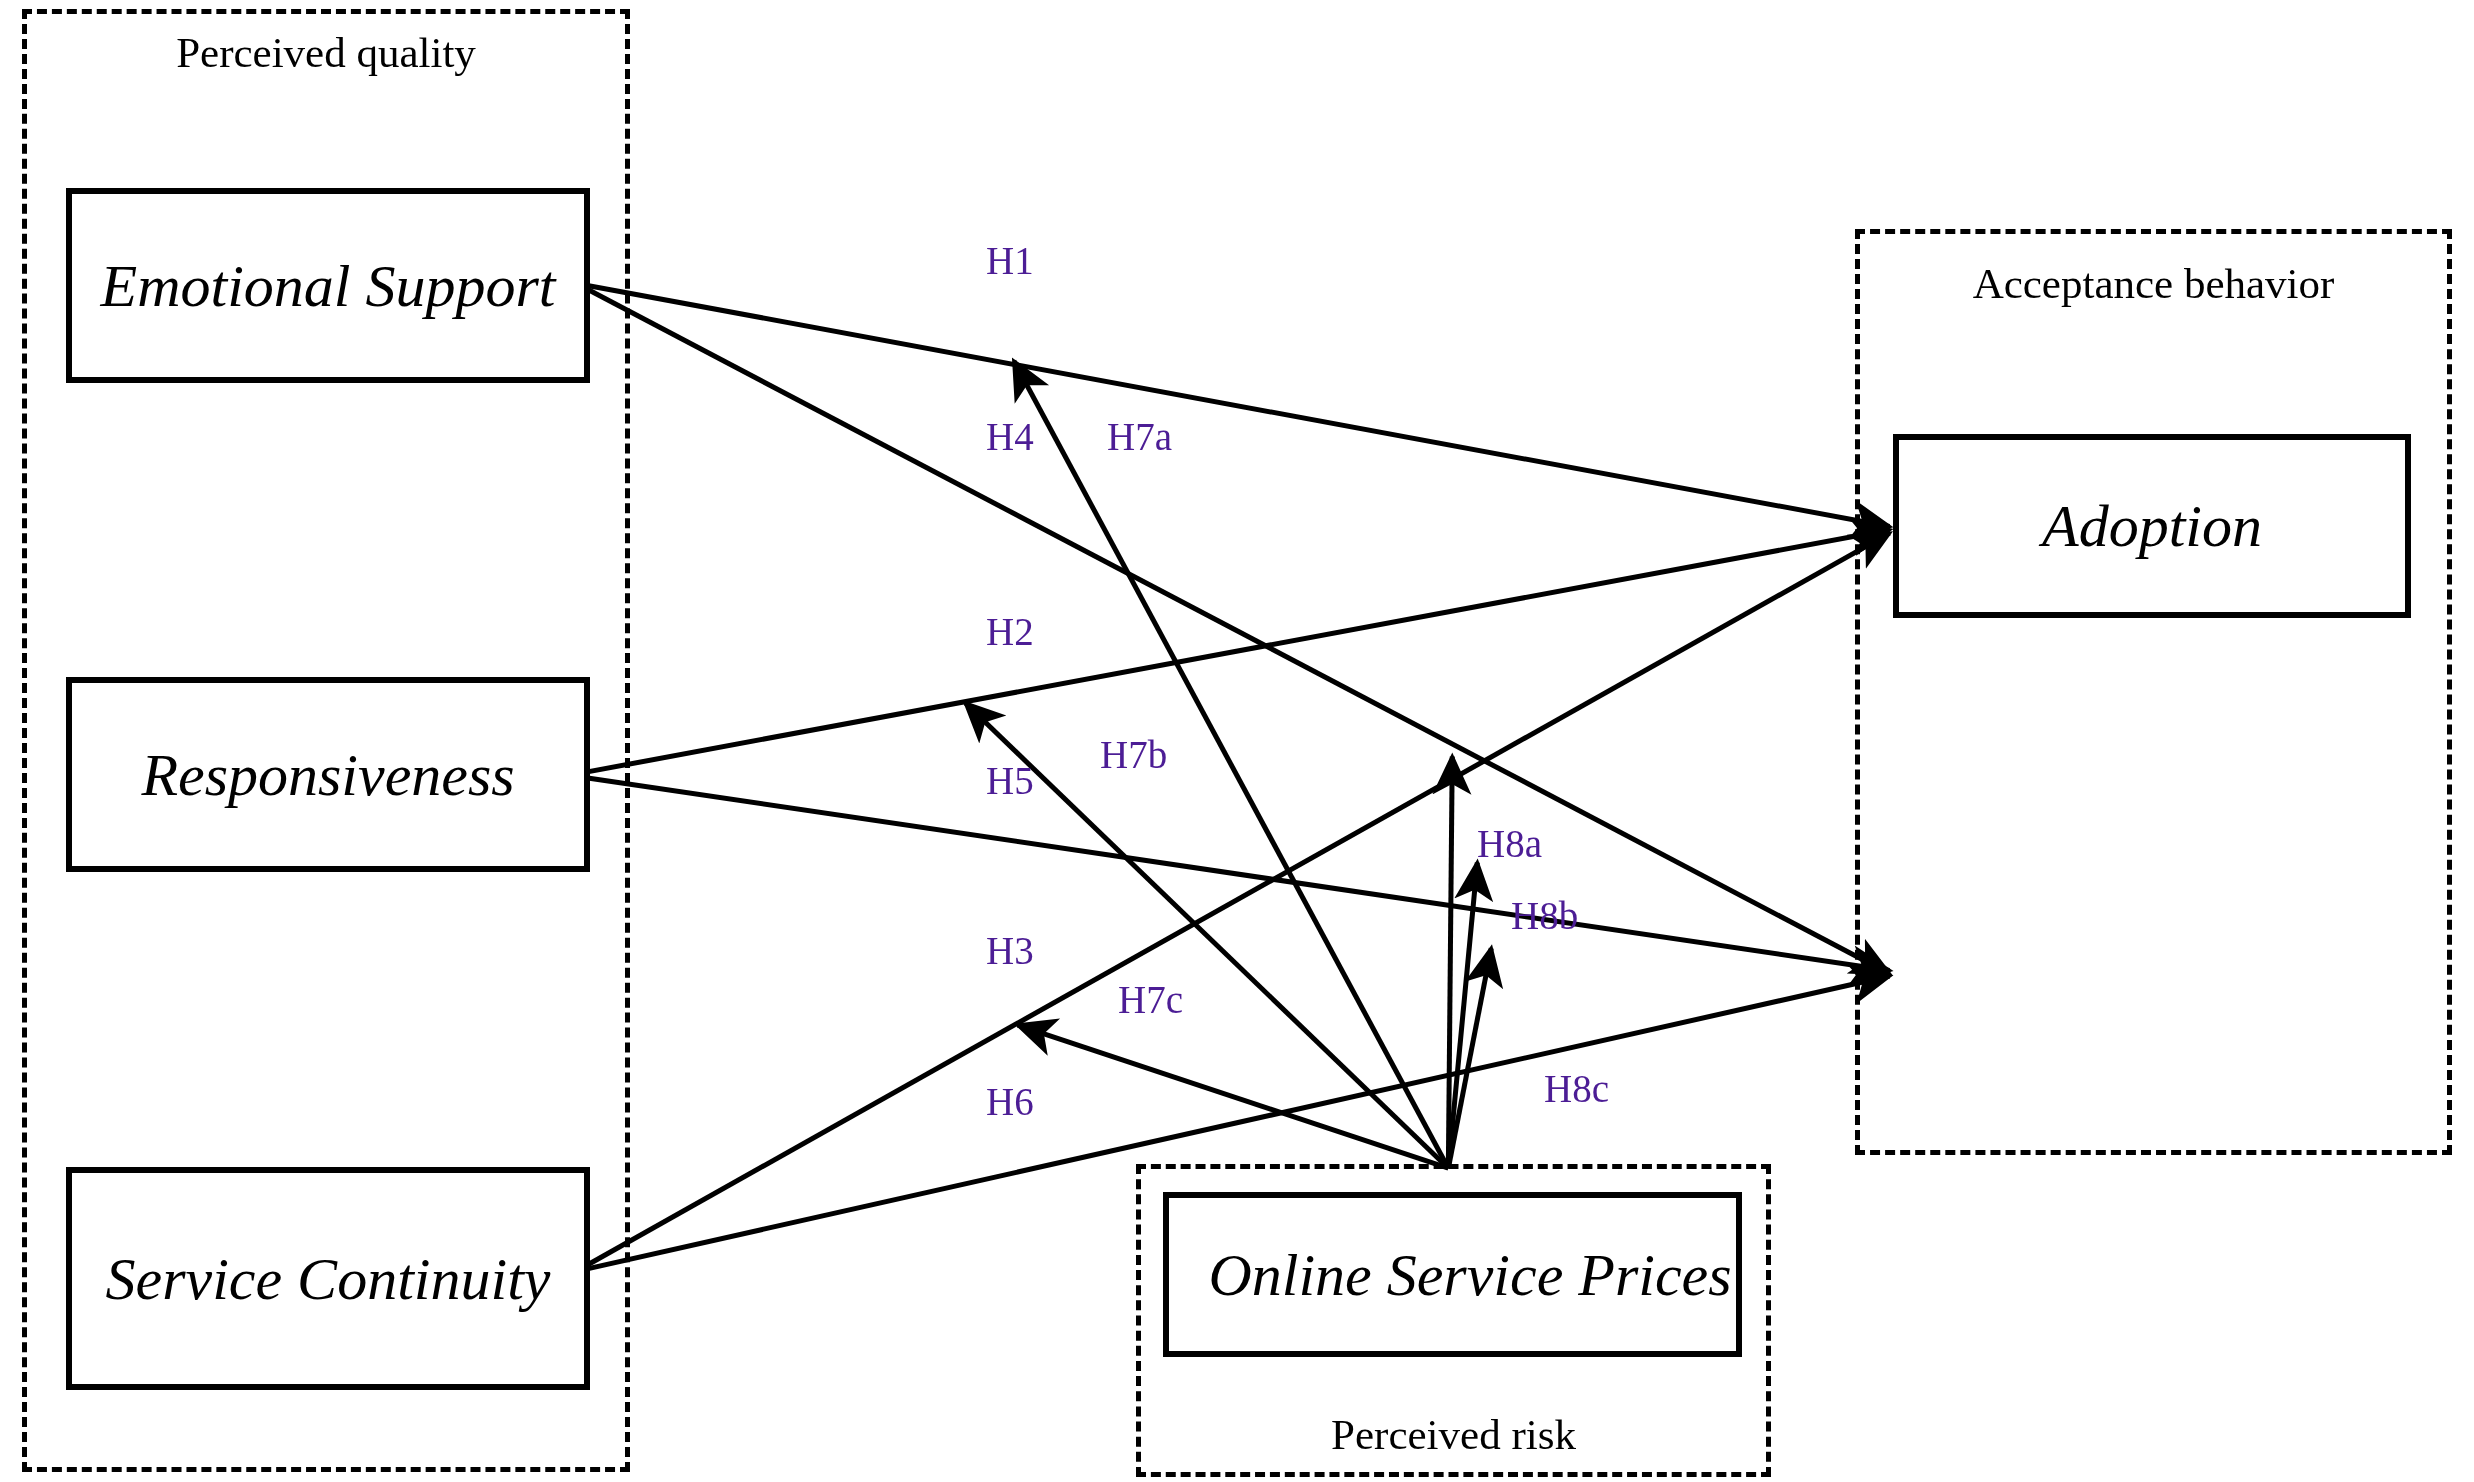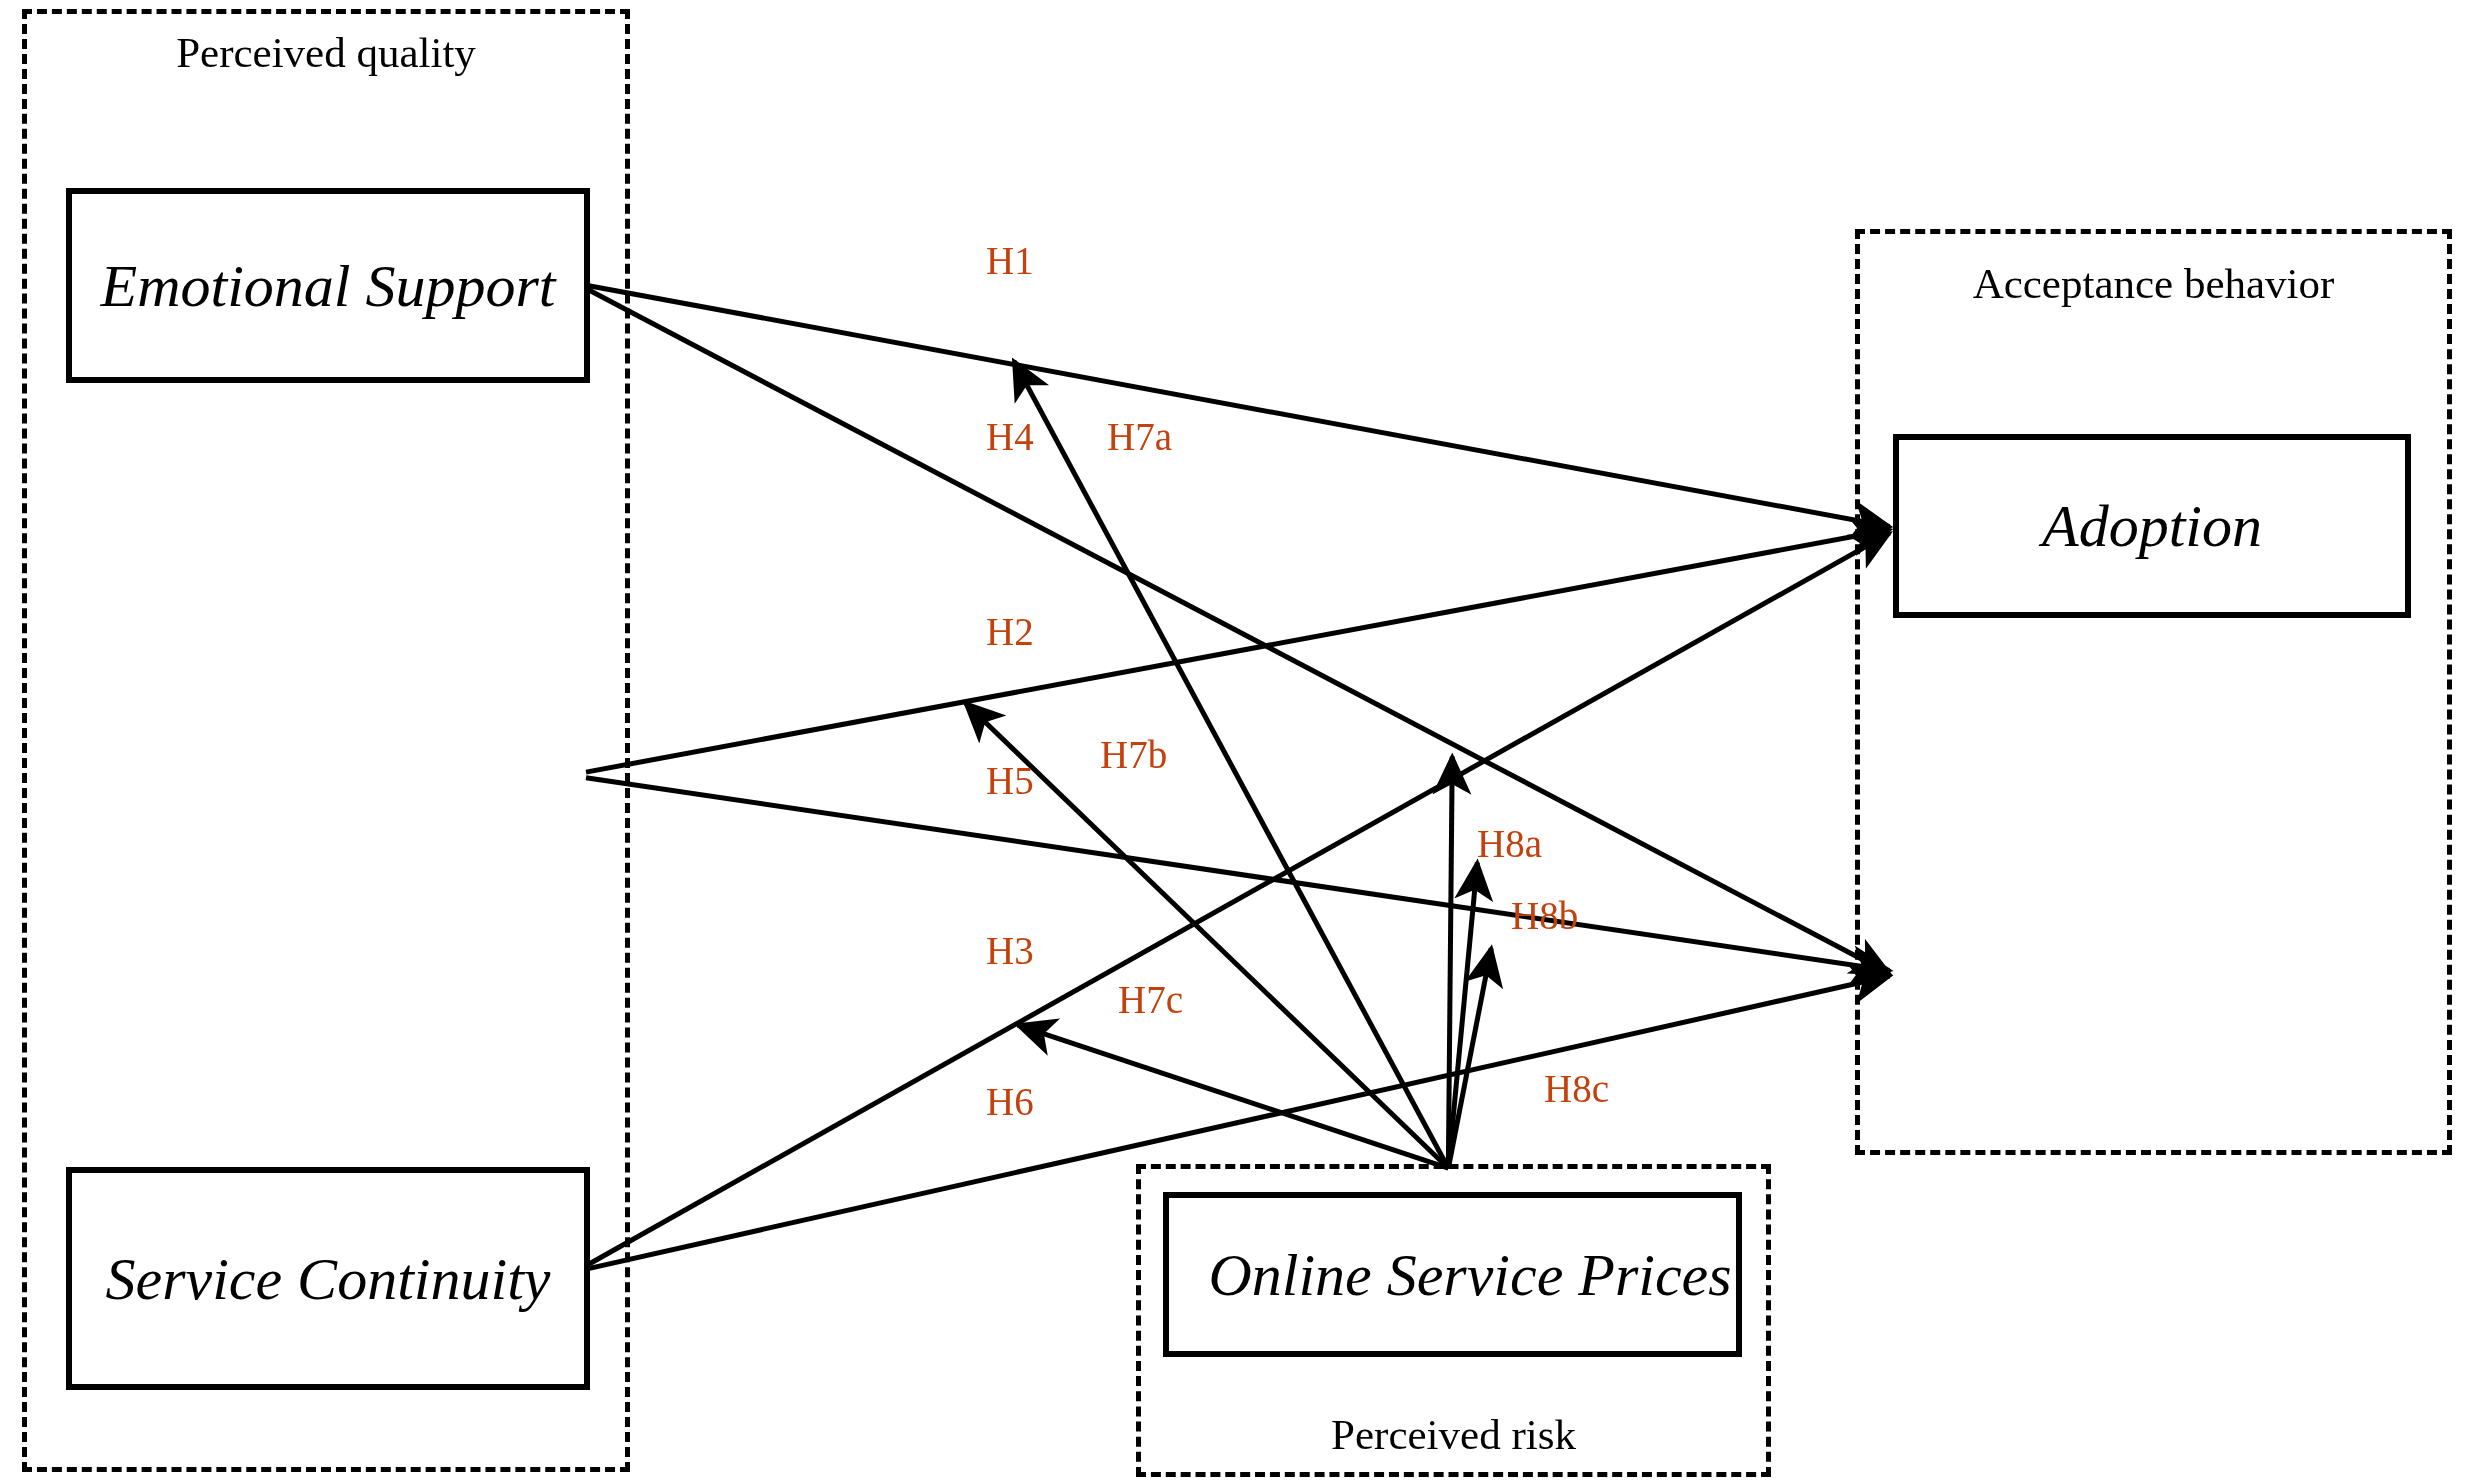--- a/index.html
+++ b/index.html
@@ -32,21 +32,21 @@
     justify-content:center;
     font-size:60px;
     color:#000000;
     line-height:1.1;
     white-space:nowrap;
     font-style:italic;
   }
   .hlabel{
     position:absolute;
     font-size:39px;
-    color:#c2410c;
+    color:#4c1d95;
     white-space:nowrap;
     line-height:1;
   }
 </style>
 </head>
 <body>
 
 <div id="stage">
 
   <svg class="layer" viewBox="0 0 4443 2662" preserveAspectRatio="none">
@@ -85,20 +85,23 @@
   </svg>
 
   <div class="dashed-group" style="left:22px;top:9px;width:608px;height:1463px;">
     <div class="group-title" style="top:15.6px;">Perceived quality</div>
   </div>
 
   <div class="node-box" style="left:66px;top:188px;width:524px;height:195px;">
     <span>Emotional Support</span>
   </div>
 
+  <div class="node-box" style="left:66px;top:677px;width:524px;height:195px;">
+    <span>Responsiveness</span>
+  </div>
 
   <div class="node-box" style="left:66px;top:1167px;width:524px;height:223px;">
     <span>Service Continuity</span>
   </div>
 
   <div class="dashed-group" style="left:1855px;top:229px;width:597px;height:926px;">
     <div class="group-title" style="top:27px;">Acceptance behavior</div>
   </div>
 
   <div class="node-box" style="left:1893px;top:434px;width:518px;height:184px;">

